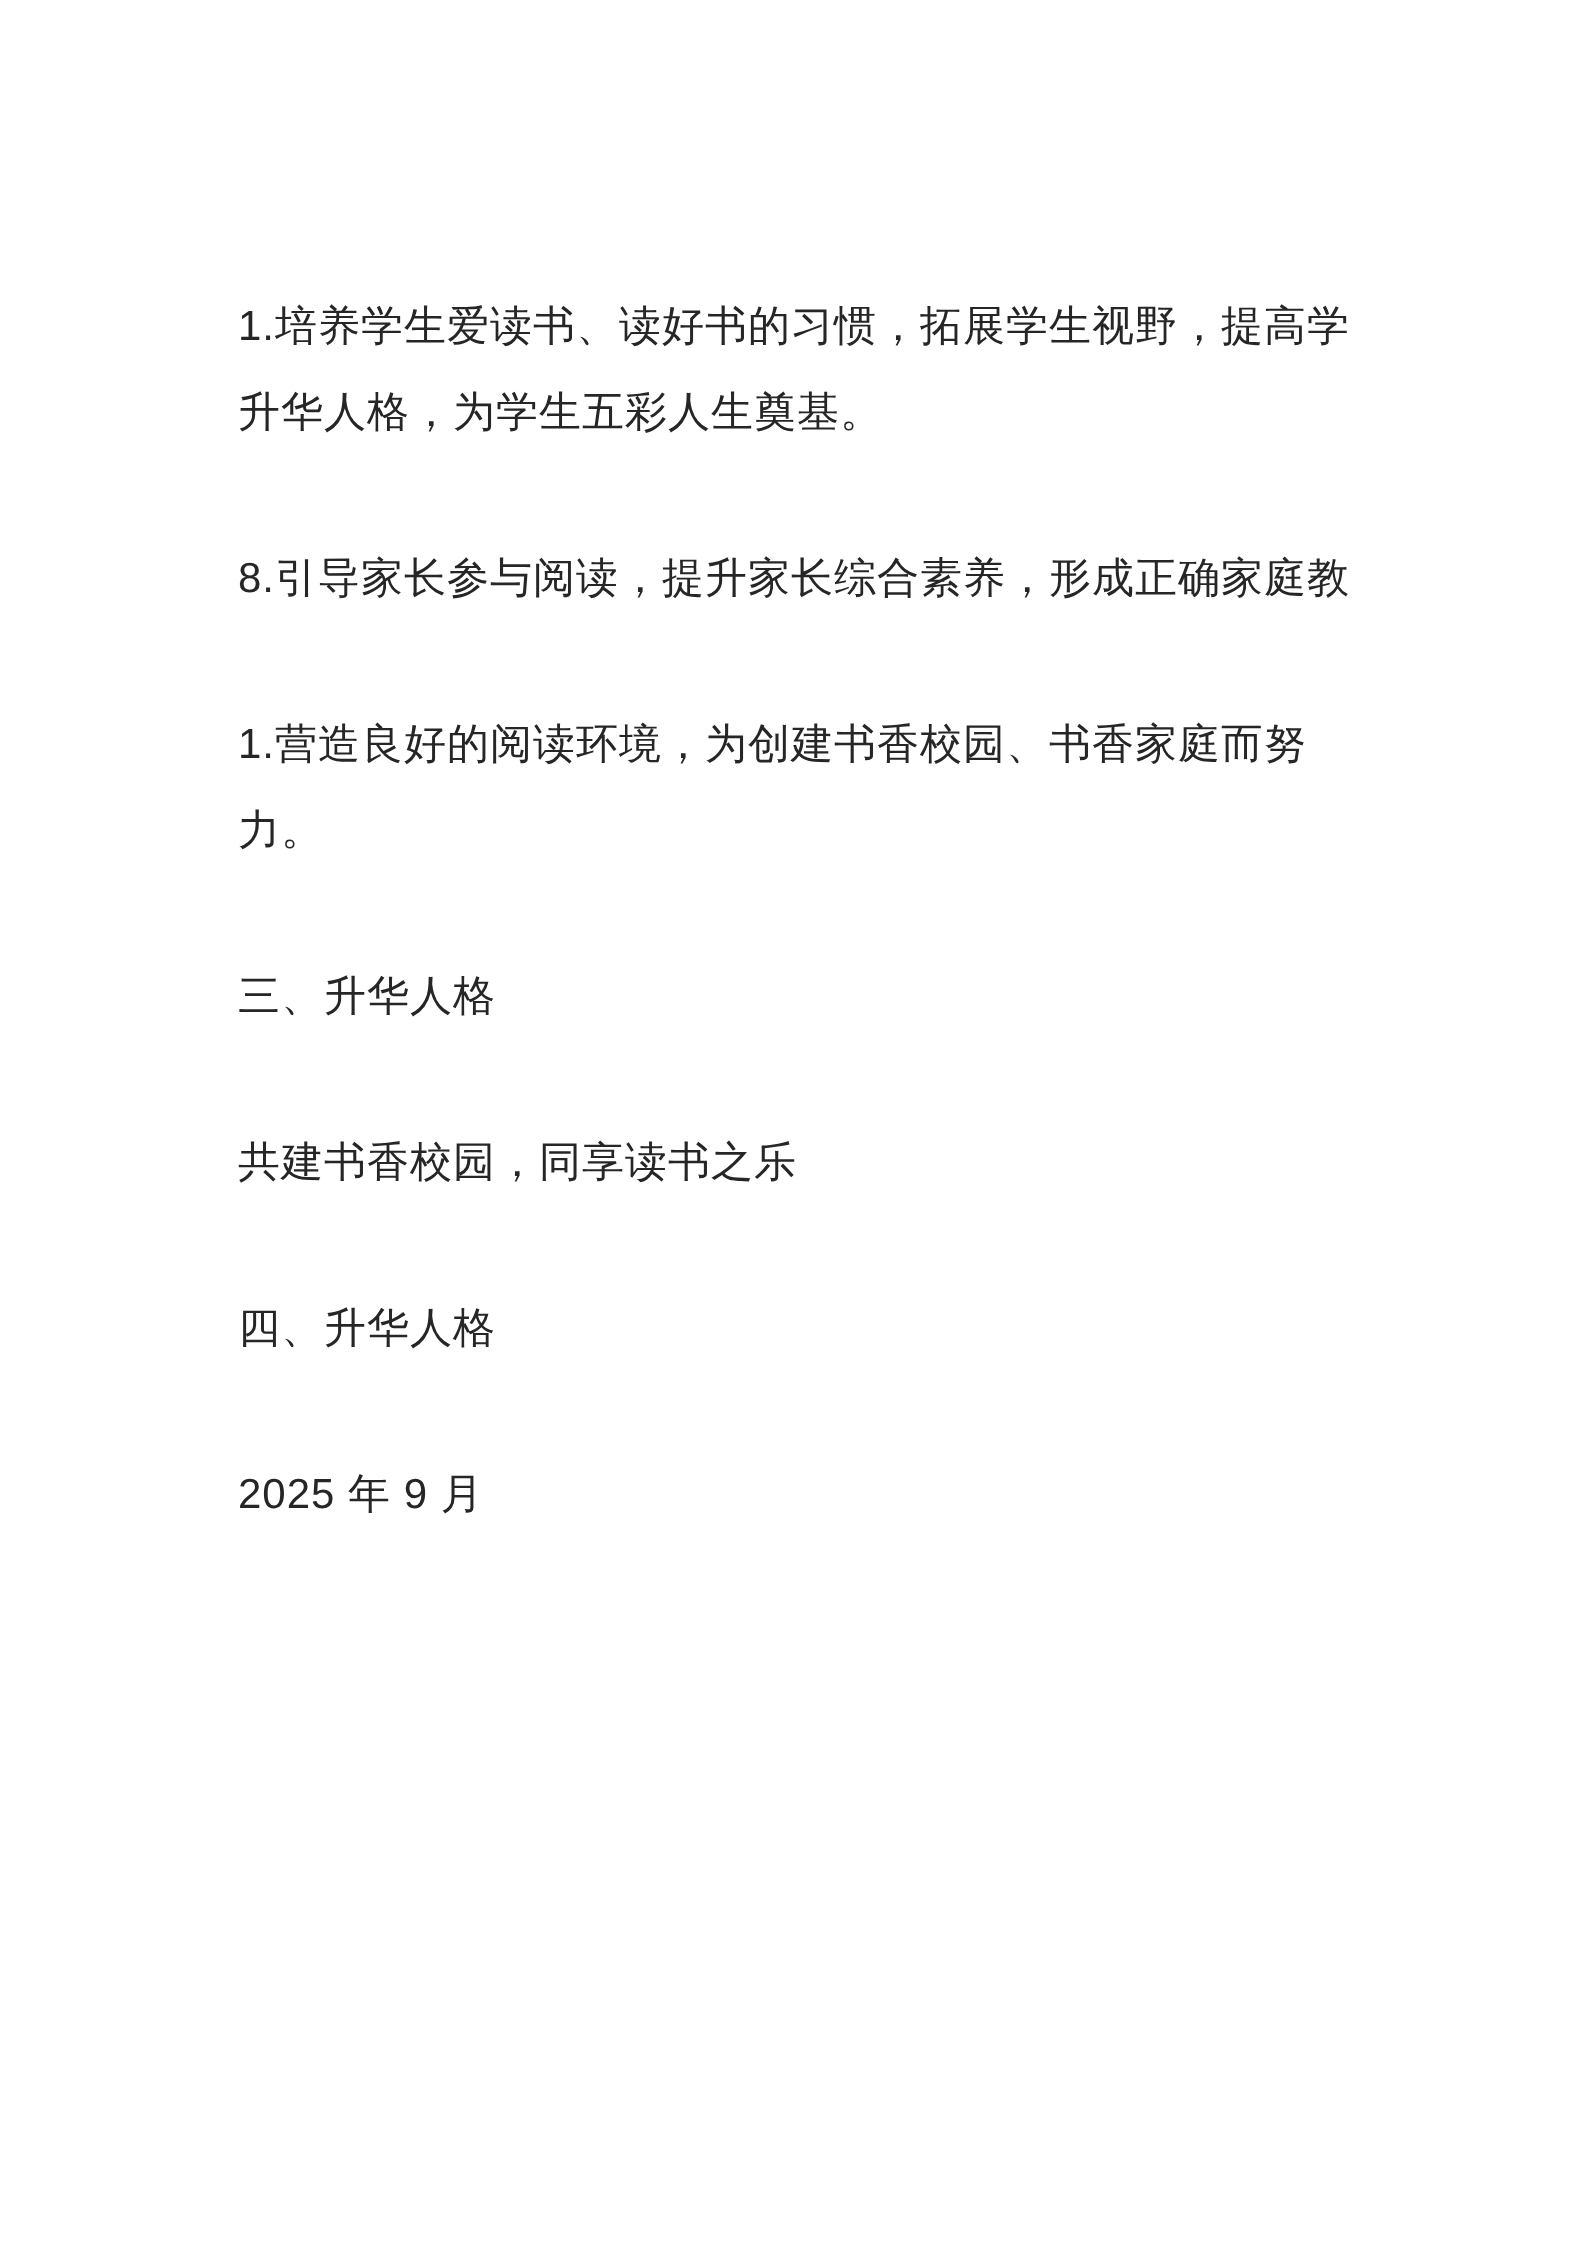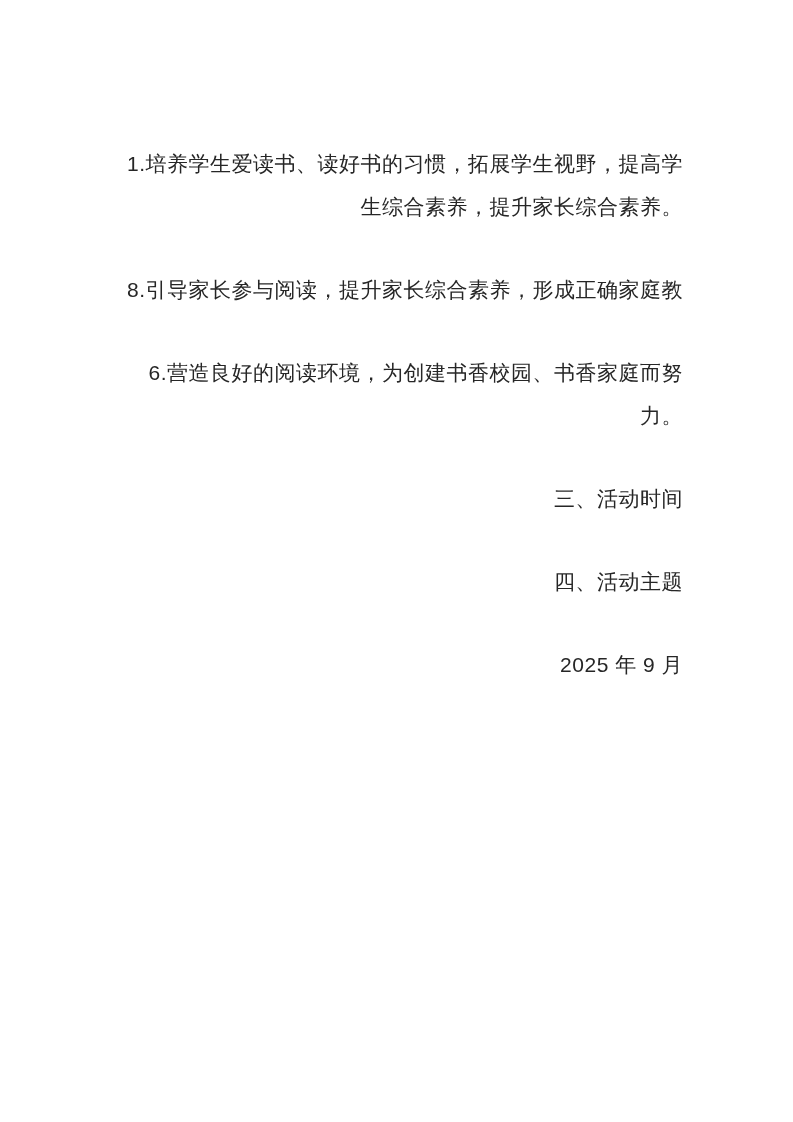--- a/index.html
+++ b/index.html
@@ -12,21 +12,20 @@
     background: #ffffff;
     font-family: "Liberation Sans", "DejaVu Sans", sans-serif;
     overflow: hidden;
   }
   .page {
     box-sizing: border-box;
     width: 793px;
     height: 1122px;
     padding: 142px 110px 0 119px;
     background: #ffffff;
-    text-align: right;
   }
   .block {
     margin: 0 0 40px 0;
     color: #262626;
     font-size: 21px;
     line-height: 43px;
     font-weight: 400;
     letter-spacing: 0.5px;
   }
   .line {
@@ -34,39 +33,42 @@
     min-height: 43px;
   }
 </style>
 </head>
 <body>
 
 <div class="page">
 
   <div class="block">
     <div class="line">1.培养学生爱读书、读好书的习惯，拓展学生视野，提高学</div>
-    <div class="line">生综合素养，提升家长综合素养。</div>
+    <div class="line">升华人格，为学生五彩人生奠基。</div>
   </div>
 
 
   <div class="block">
     <div class="line">8.引导家长参与阅读，提升家长综合素养，形成正确家庭教</div>
   </div>
 
   <div class="block">
-    <div class="line">6.营造良好的阅读环境，为创建书香校园、书香家庭而努力。</div>
+    <div class="line">1.营造良好的阅读环境，为创建书香校园、书香家庭而努力。</div>
   </div>
 
   <div class="block">
-    <div class="line">三、活动时间</div>
+    <div class="line">三、升华人格</div>
   </div>
 
+  <div class="block">
+    <div class="line">共建书香校园，同享读书之乐</div>
+  </div>
 
   <div class="block">
-    <div class="line">四、活动主题</div>
+    <div class="line">四、升华人格</div>
   </div>
 
   <div class="block">
     <div class="line">2025 年 9 月</div>
   </div>
 
 
 </div>
 
 </body></html>

